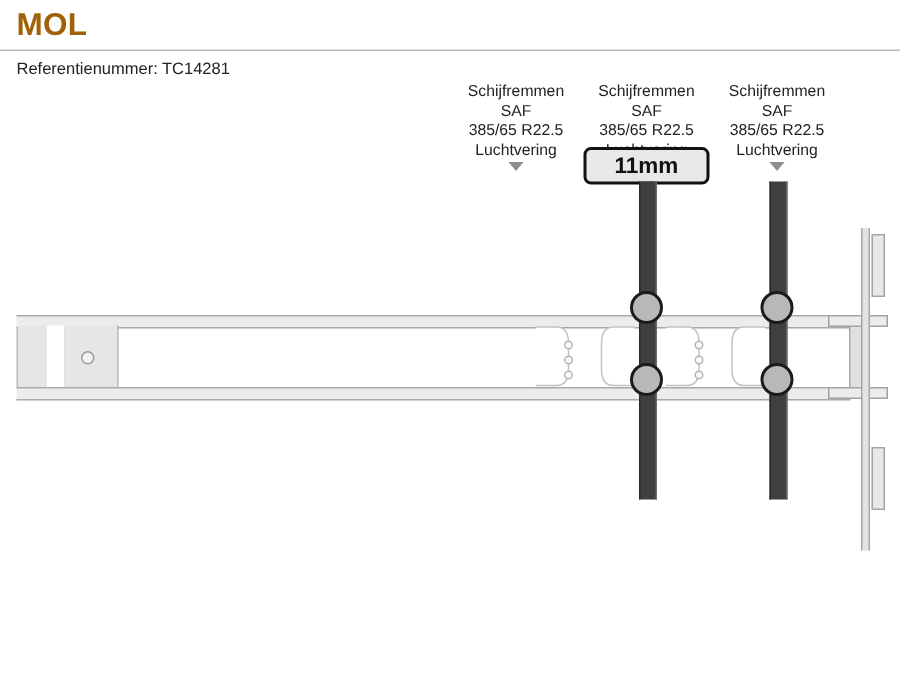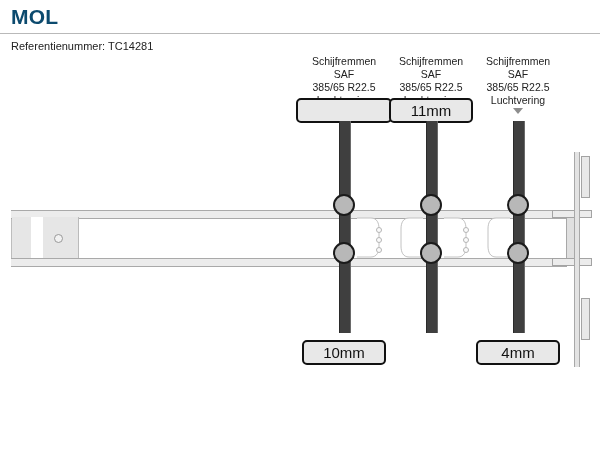--- a/index.html
+++ b/index.html
@@ -22,21 +22,21 @@
     top: 0;
     width: 600px;
     height: 34px;
   }
   #brand-title {
     position: absolute;
     left: 11px;
     top: 5px;
     font-size: 21px;
     font-weight: bold;
-    color: #0c4a6e;
+    color: #a16207;
     letter-spacing: 0.2px;
     line-height: 24px;
   }
   #header-divider {
     position: absolute;
     left: 0;
     top: 33px;
     width: 600px;
     height: 1px;
     background: #b9b9b9;
@@ -218,21 +218,21 @@
     text-align: center;
     font-size: 15px;
     color: #111111;
     line-height: 21px;
     white-space: nowrap;
   }
   .tread-box.wide {
     left: 0px;
     width: 96px;
   }
-  .tread-top { top: 3px; }
+  .tread-top { top: 3px; font-weight: bold; }
   .tread-bottom { top: 245px; }
 
   
   #rear-upright {
     position: absolute;
     left: 574px;
     top: 97px;
     width: 4px;
     height: 215px;
     background: #e3e3e3;
@@ -330,40 +330,32 @@
       <path d="M0,1 L14,1 C20,1 22,6 22,12 L22,29 C22,35 20,40 14,40 L0,40" fill="#ffffff" stroke="#c2c2c2" stroke-width="1"></path>
       <path d="M66,1 L52,1 C46,1 44,6 44,12 L44,29 C44,35 46,40 52,40 L66,40" fill="#ffffff" stroke="#c2c2c2" stroke-width="1"></path>
     </svg>
     <div class="bracket-dots">
       <i></i>
       <i></i>
       <i></i>
     </div>
   </div>
 
-  <div class="axle" style="left:296px;">
-    <div class="tread-box wide tread-top"></div>
-    <div class="axle-beam"></div>
-    <div class="wheel wheel-top"></div>
-    <div class="wheel wheel-bottom"></div>
-    <div class="tread-box tread-bottom">10mm</div>
-  </div>
 
   <div class="axle" style="left:383px;">
     <div class="tread-box tread-top">11mm</div>
     <div class="axle-beam"></div>
     <div class="wheel wheel-top"></div>
     <div class="wheel wheel-bottom"></div>
   </div>
 
   <div class="axle" style="left:470px;">
     <div class="axle-beam"></div>
     <div class="wheel wheel-top"></div>
     <div class="wheel wheel-bottom"></div>
-    <div class="tread-box tread-bottom">4mm</div>
   </div>
 
   <div id="rear-post"></div>
   <div id="rear-guard-upper" class="rear-guard-bar"></div>
   <div id="rear-guard-lower" class="rear-guard-bar"></div>
   <div id="rear-upright"></div>
   <div id="rear-light-top" class="rear-light"></div>
   <div id="rear-light-bottom" class="rear-light"></div>
 
 </div>

